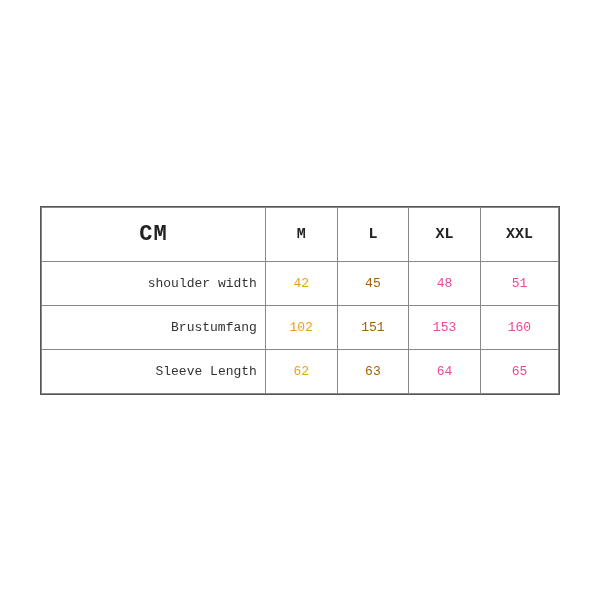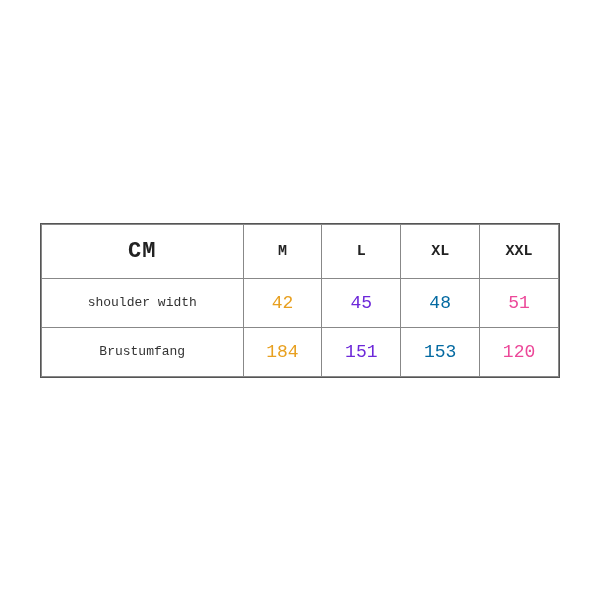--- a/index.html
+++ b/index.html
@@ -25,48 +25,48 @@
 
     table {
       width: 100%;
       border-collapse: collapse;
     }
 
     th, td {
       border: 1px solid #888;
       text-align: center;
       padding: 14px 8px;
-      font-size: 18px;
+      font-size: 13px;
     }
 
     thead th {
       font-weight: bold;
       color: #222;
       font-size: 15px;
       background: #fff;
     }
 
     thead th.cm-header {
       font-size: 22px;
       font-weight: bold;
       color: #222;
       font-family: 'Courier New', Courier, monospace;
       letter-spacing: 1px;
     }
 
     .row-label {
       color: #333;
       font-size: 13px;
-      text-align: center;
+      text-align: right;
       font-family: 'Courier New', Courier, monospace;
     }
 
     .col-m { color: #e8a020; font-weight: 500; }
-    .col-l { color: #6d28d9; font-weight: 500; font-family: Liberation Mono, monospace; }
-    .col-xl { color: #0369a1; font-weight: 500; }
+    .col-l { color: #a16207; font-weight: 500; font-family: Liberation Mono, monospace; }
+    .col-xl { color: #ec4899; font-weight: 500; }
     .col-xxl { color: #ec4899; font-weight: 500; }
   </style>
 </head>
 <body>
 
 <div class="table-container">
   <table>
     <thead>
       <tr>
         <th class="cm-header">CM</th>
@@ -79,20 +79,27 @@
     <tbody id="table-body">
     <tr>
           <td class="row-label">shoulder width</td>
           <td class="col-m">42</td>
           <td class="col-l">45</td>
           <td class="col-xl">48</td>
           <td class="col-xxl">51</td>
         </tr>
         <tr>
           <td class="row-label">Brustumfang</td>
-          <td class="col-m">184</td>
+          <td class="col-m">102</td>
           <td class="col-l">151</td>
           <td class="col-xl">153</td>
-          <td class="col-xxl">120</td>
+          <td class="col-xxl">160</td>
+        </tr>
+        <tr>
+          <td class="row-label">Sleeve Length</td>
+          <td class="col-m">62</td>
+          <td class="col-l">63</td>
+          <td class="col-xl">64</td>
+          <td class="col-xxl">65</td>
         </tr>
       </tbody>
   </table>
 </div>
 
 </body></html>

